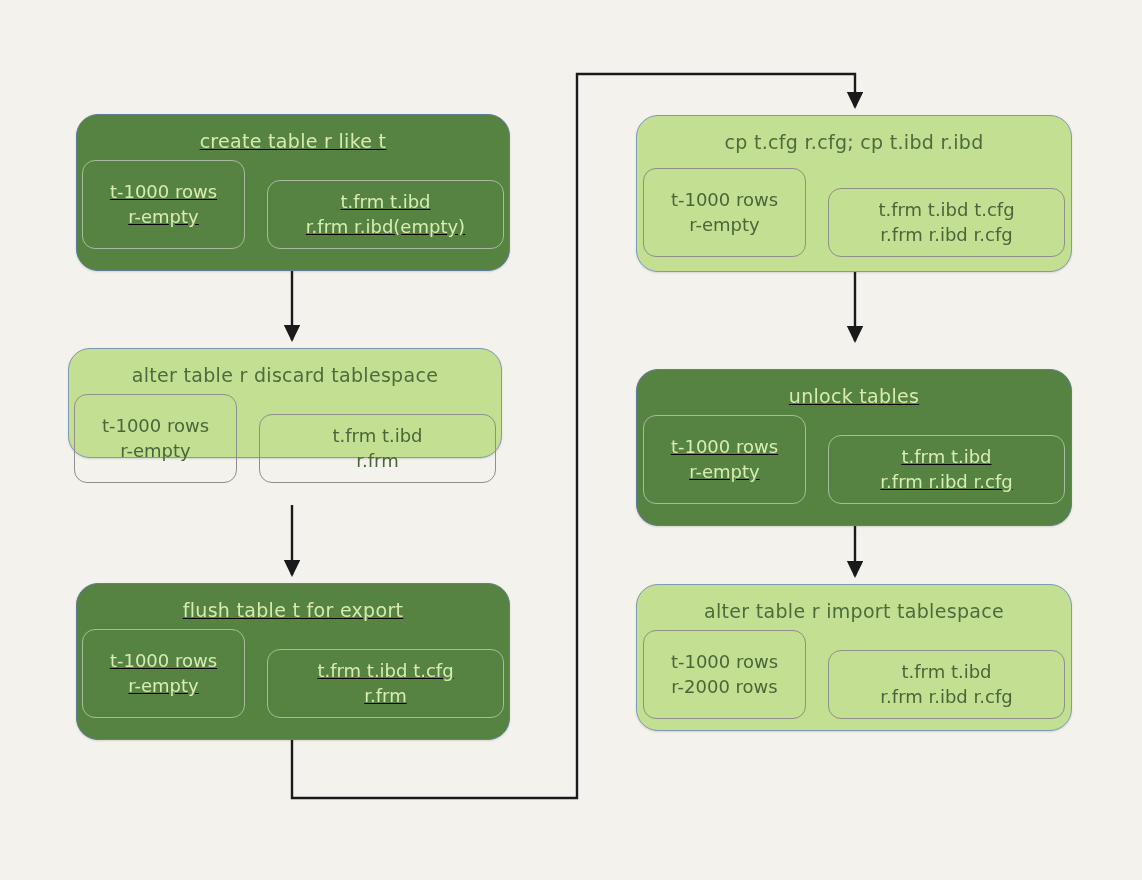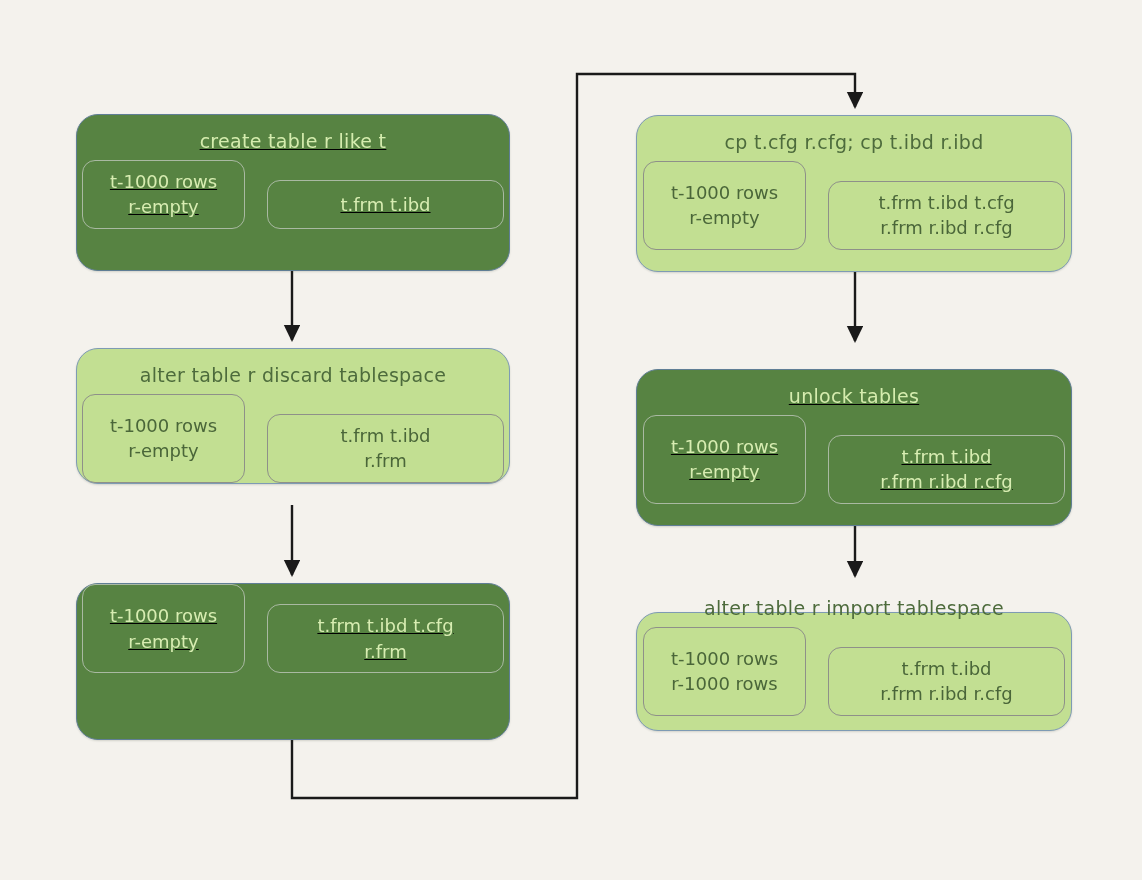--- a/index.html
+++ b/index.html
@@ -118,52 +118,54 @@
 
   <div class="node dark" id="n0" style="left:76px; top:114px; width:434px; height:157px;">
     <div class="node-title">create table r like t</div>
     <div class="cells">
       <div class="cell rows">
         <span class="cell-line">t-1000 rows</span>
         <span class="cell-line">r-empty</span>
       </div>
       <div class="cell files">
         <span class="cell-line">t.frm   t.ibd</span>
-      </div>
-    </div>
-  </div>
-
-  <div class="node light" id="n1" style="left:76px; top:348px; width:434px; height:136px;">
+        <span class="cell-line">r.frm r.ibd(empty)</span>
+      </div>
+    </div>
+  </div>
+
+  <div class="node light" id="n1" style="left:68px; top:348px; width:434px; height:110px;">
     <div class="node-title">alter table r discard tablespace</div>
     <div class="cells">
       <div class="cell rows">
         <span class="cell-line">t-1000 rows</span>
         <span class="cell-line">r-empty</span>
       </div>
       <div class="cell files">
         <span class="cell-line">t.frm t.ibd</span>
         <span class="cell-line">r.frm</span>
       </div>
     </div>
   </div>
 
   <div class="node dark" id="n2" style="left:76px; top:583px; width:434px; height:157px;">
+    <div class="node-title">flush table t for export</div>
     <div class="cells">
       <div class="cell rows">
         <span class="cell-line">t-1000 rows</span>
         <span class="cell-line">r-empty</span>
       </div>
       <div class="cell files">
         <span class="cell-line">t.frm  t.ibd  t.cfg</span>
         <span class="cell-line">r.frm</span>
       </div>
     </div>
   </div>
 
-  <div class="node light" id="n3" style="left:636px; top:115px; width:436px; height:157px;">
+  <div class="node light" id="n3" style="left:636px; top:115px; width:436px; height:157px;justify-content:space-between;">
     <div class="node-title">cp t.cfg r.cfg; cp t.ibd r.ibd</div>
     <div class="cells">
       <div class="cell rows">
         <span class="cell-line">t-1000 rows</span>
         <span class="cell-line">r-empty</span>
       </div>
       <div class="cell files">
         <span class="cell-line">t.frm  t.ibd  t.cfg</span>
         <span class="cell-line">r.frm  r.ibd  r.cfg</span>
       </div>
@@ -177,26 +179,26 @@
         <span class="cell-line">t-1000 rows</span>
         <span class="cell-line">r-empty</span>
       </div>
       <div class="cell files">
         <span class="cell-line">t.frm   t.ibd</span>
         <span class="cell-line">r.frm r.ibd  r.cfg</span>
       </div>
     </div>
   </div>
 
-  <div class="node light" id="n5" style="left:636px; top:612px; width:436px; height:119px;justify-content:flex-end;">
+  <div class="node light" id="n5" style="left:636px; top:584px; width:436px; height:147px;">
     <div class="node-title">alter table r import tablespace</div>
     <div class="cells">
       <div class="cell rows">
         <span class="cell-line">t-1000 rows</span>
-        <span class="cell-line">r-1000 rows</span>
+        <span class="cell-line">r-2000 rows</span>
       </div>
       <div class="cell files">
         <span class="cell-line">t.frm  t.ibd</span>
         <span class="cell-line">r.frm  r.ibd  r.cfg</span>
       </div>
     </div>
   </div>
 
 </div>
 

